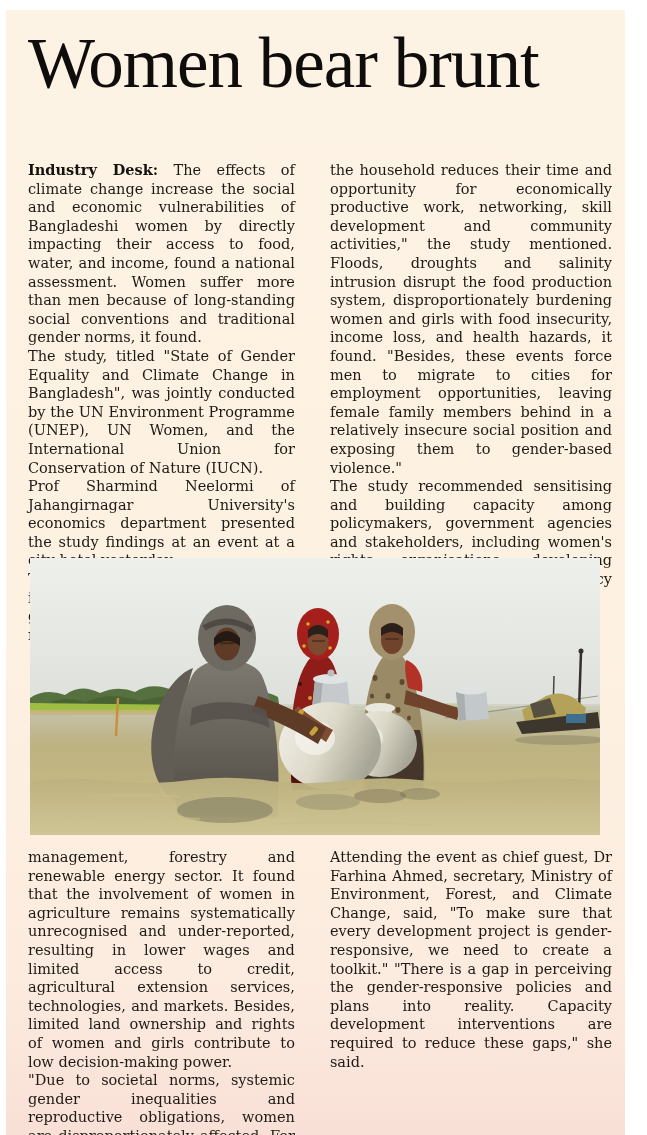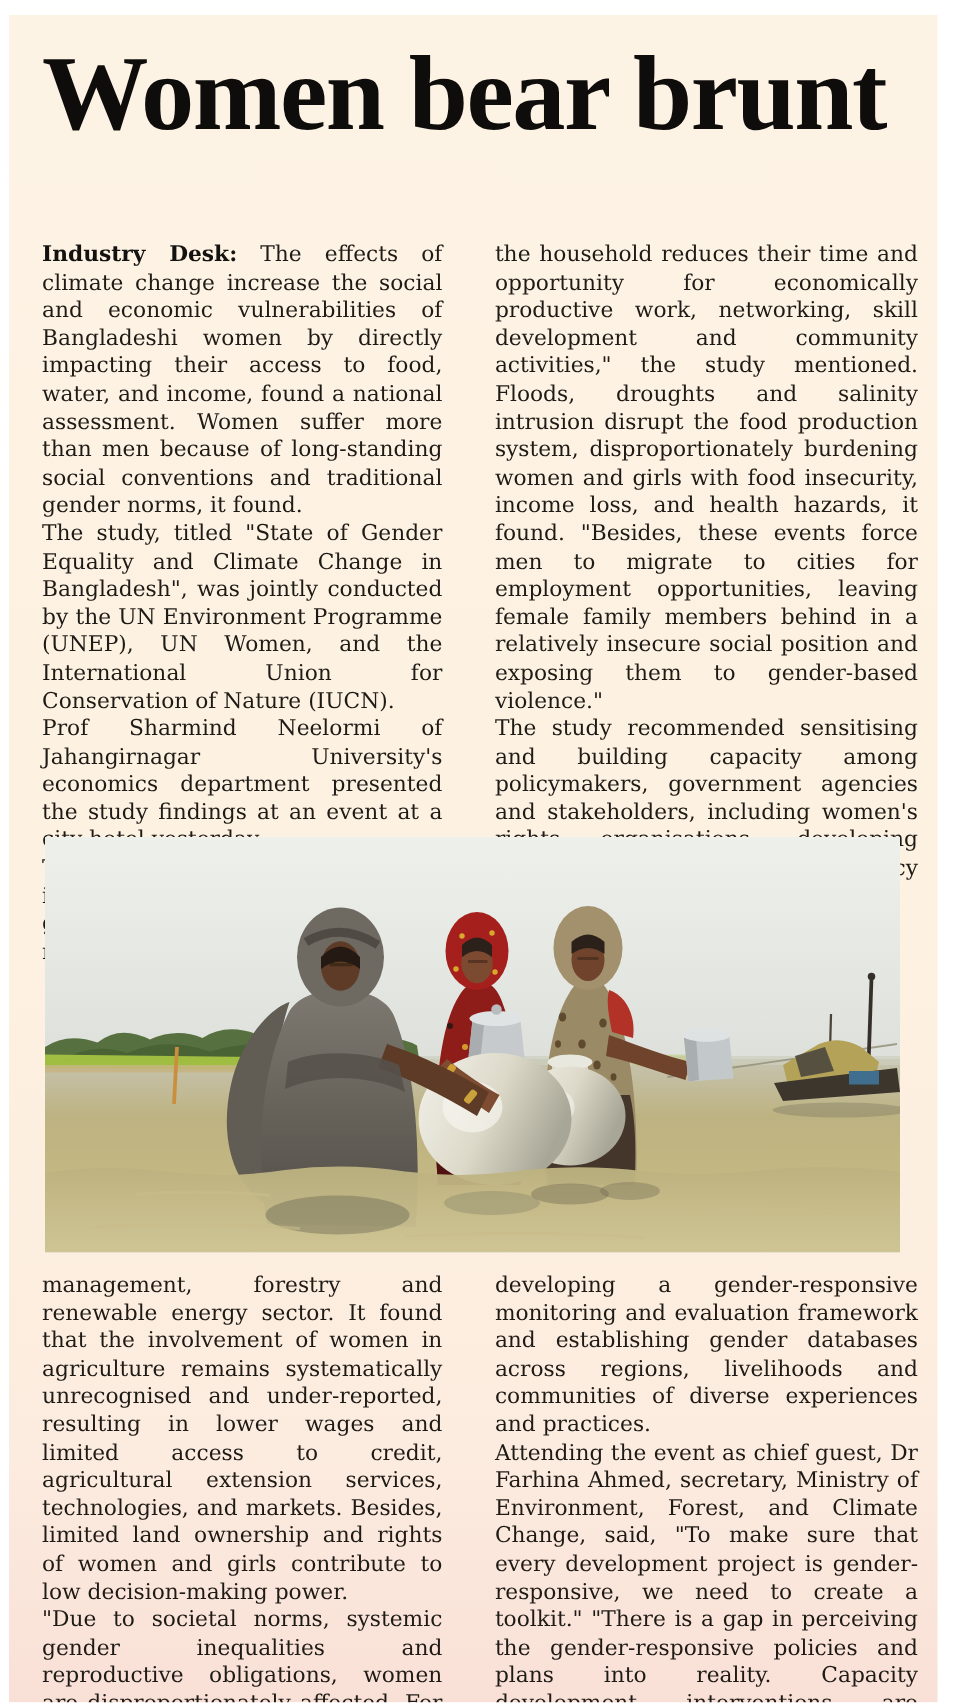--- a/index.html
+++ b/index.html
@@ -7,21 +7,21 @@
     position:relative; width:647px; height:1135px;
     background:#ffffff; overflow:hidden;
     font-family:"DejaVu Serif", serif;
   }
   .content {
     position:absolute; left:6px; top:10px; width:619px; height:1125px;
     background:linear-gradient(180deg,#fdf3e4 0%, #fdf1e1 55%, #fcecdf 85%, #f9e0d7 100%);
   }
   .headline {
     position:absolute; left:22px; top:22px; margin:0;
-    font-family:"Liberation Serif", serif; font-weight:700;
+    font-family:"Liberation Serif", serif; font-weight:400;
     font-size:71px; line-height:63px; letter-spacing:-1px; color:#0e0d0c;
   }
   .hl-line { display:block; white-space:nowrap; }
   .cols { position:absolute; display:flex; gap:14px; left:22px; width:584px; }
   .top-cols { top:151px; }
   .bottom-cols { top:838px; }
   .col { text-align:justify; }
   .col-l { width:282px; }
   .col-r { width:298px;margin-left:21px; }
   .col p {
@@ -215,19 +215,18 @@
         </g>
       </svg>
     </div>
 
     <div class="cols bottom-cols">
       <div class="col col-l">
         <p>management, forestry and renewable energy sector. It found that the involvement of women in agriculture remains systematically unrecognised and under-reported, resulting in lower wages and limited access to credit, agricultural extension services, technologies, and markets. Besides, limited land ownership and rights of women and girls contribute to low decision-making power.</p>
         <p>"Due to societal norms, systemic gender inequalities and reproductive obligations, women are disproportionately affected. For example, collecting and storing water and other labour-intensive care work in</p>
       </div>
       <div class="col col-r">
-        <p>developing a gender-responsive monitoring and evaluation framework and establishing gender databases across regions, livelihoods and communities of diverse experiences and practices.</p>
         <p>Attending the event as chief guest, Dr Farhina Ahmed, secretary, Ministry of Environment, Forest, and Climate Change, said, "To make sure that every development project is gender-responsive, we need to create a toolkit." "There is a gap in perceiving the gender-responsive policies and plans into reality. Capacity development interventions are required to reduce these gaps," she said.</p>
       </div>
     </div>
 
   </div>
 </div>
 
 </body></html>

